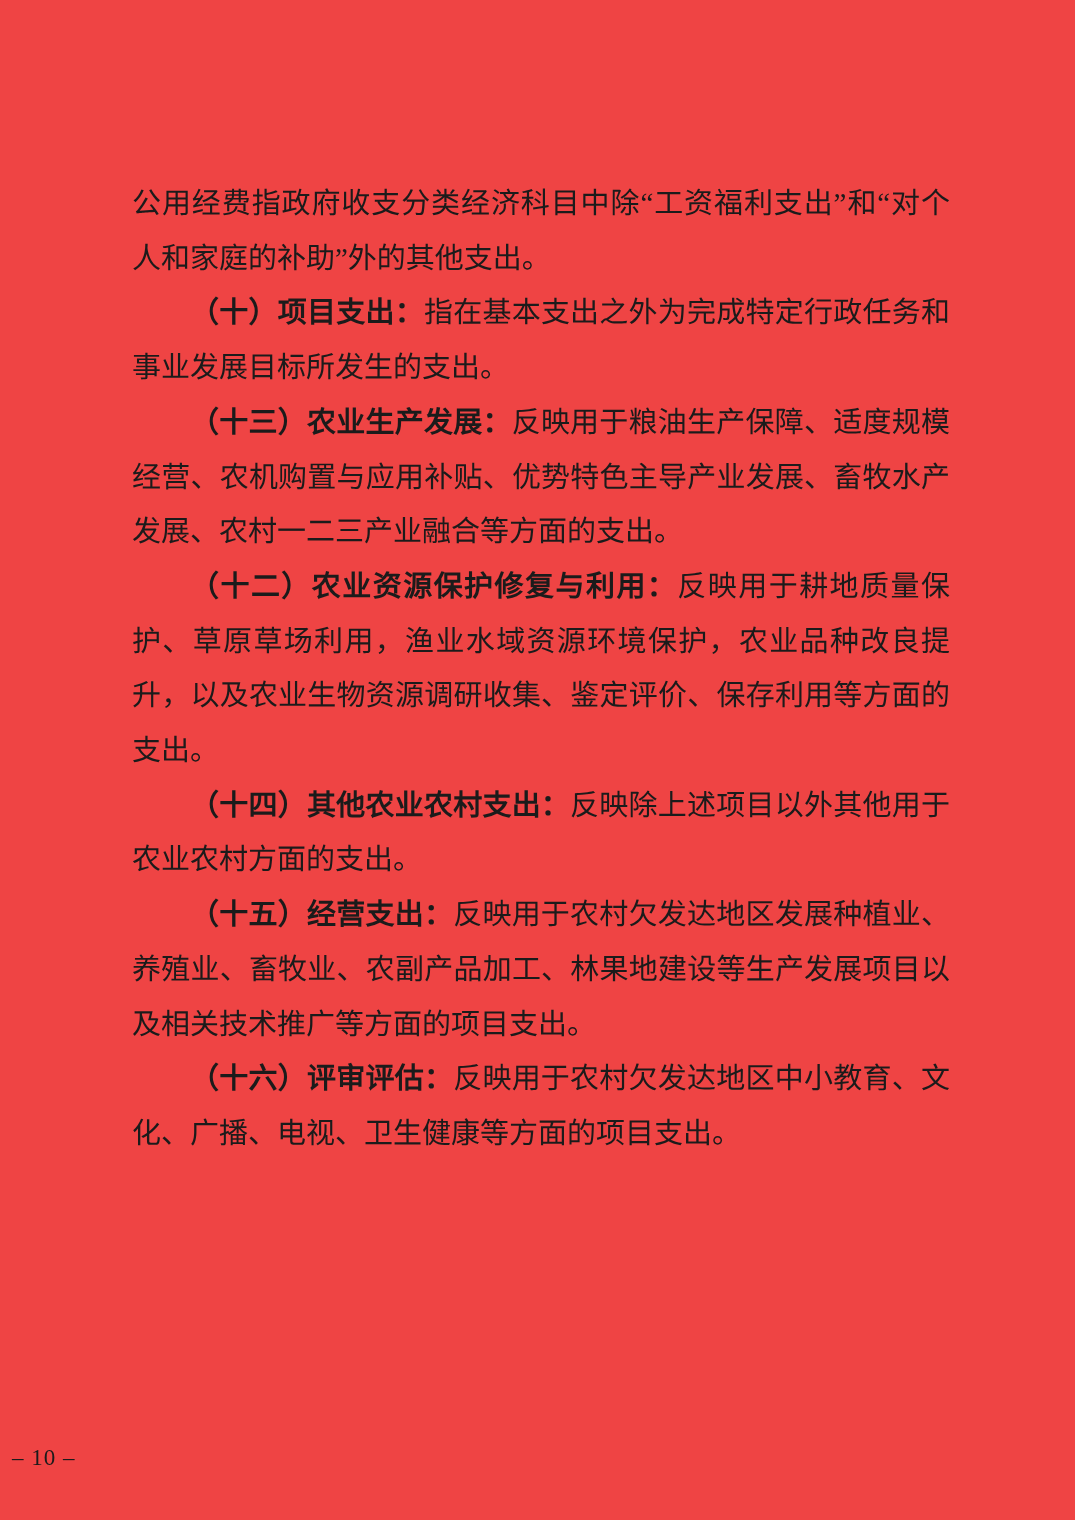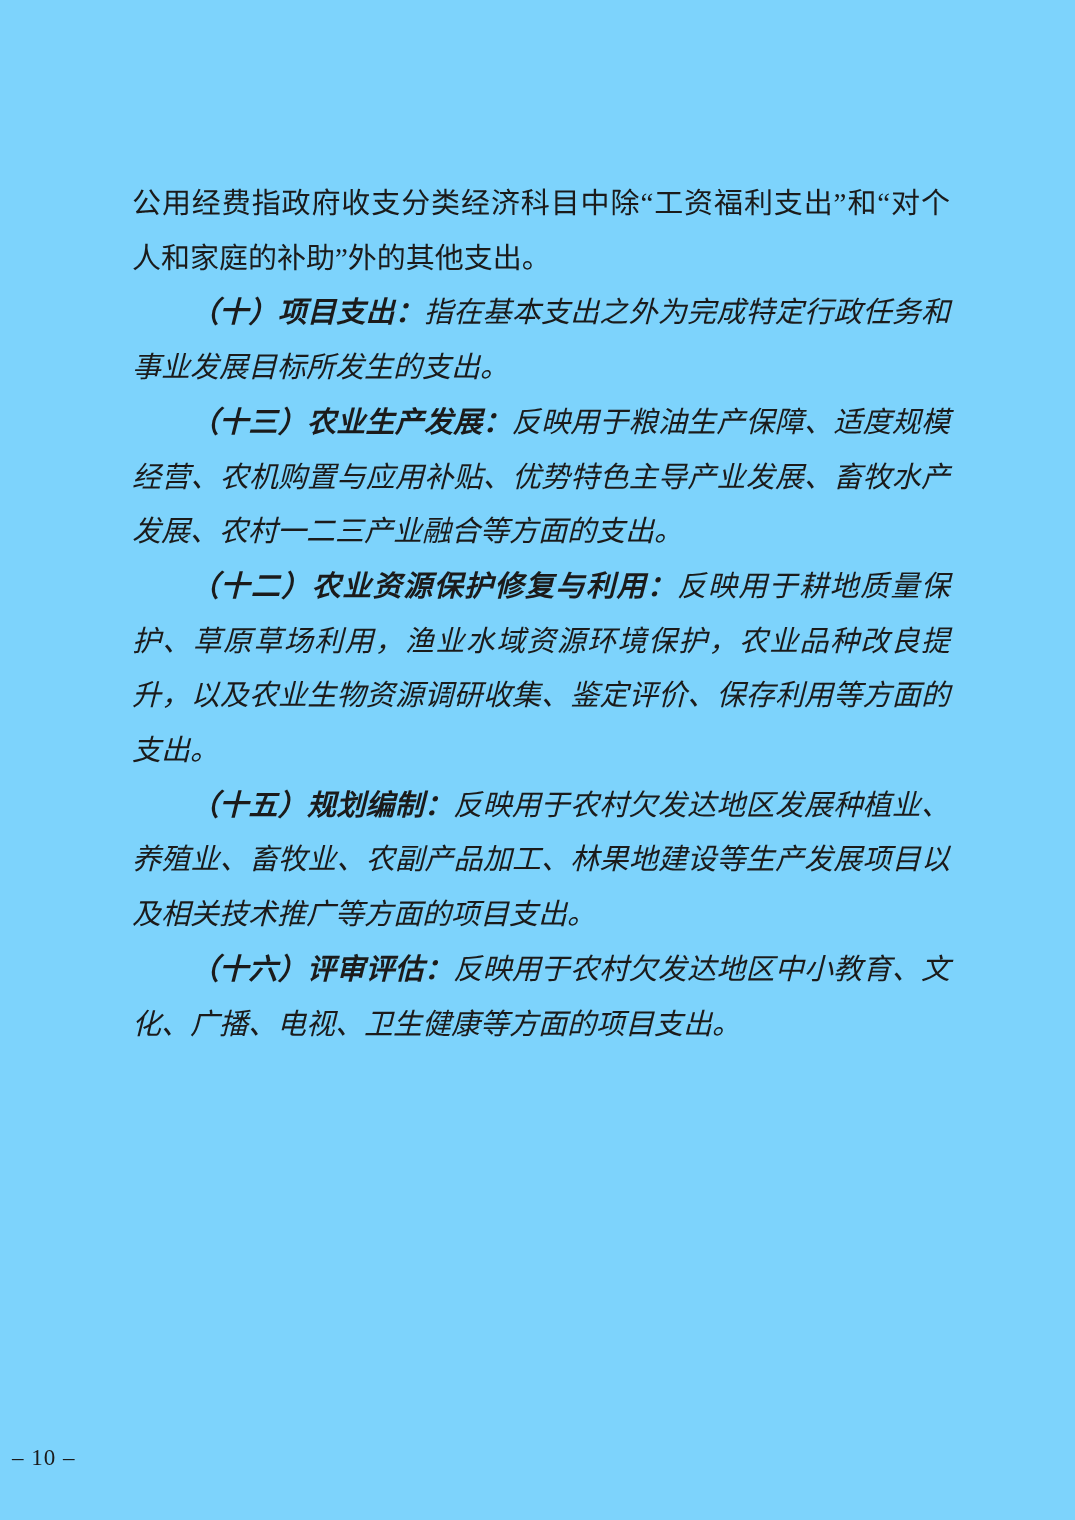--- a/index.html
+++ b/index.html
@@ -4,42 +4,41 @@
 <style>
   html, body {
     margin: 0;
     padding: 0;
     background: #ffffff;
   }
   .page {
     position: relative;
     width: 1075px;
     height: 1520px;
-    background: #7dd3fc;
+    background: #ef4444;
     overflow: hidden;
   }
   .content {
     position: absolute;
     left: 132px;
     top: 176px;
     width: 818px;
   }
   .para {
     margin: 0;
     font-family: "Liberation Serif", "DejaVu Serif", serif;
     font-size: 29px;
     line-height: 54.7px;
     color: #1b1b1b;
     text-align: justify;
     text-justify: inter-ideograph;
     word-break: normal;
   }
   .indent {
     text-indent: 58px;
-    font-style: italic;
   }
   .hd {
     font-weight: 700;
   }
   .footer {
     position: absolute;
     top: 1407px;
     left: 12px;
     width: 100%;
     text-align: left;
@@ -58,22 +57,23 @@
 
     <p class="para"><span>公用经费指政府收支分类经济科目中除“工资福利支出”和“对个人和家庭的补助”外的其他支出。</span></p>
 
     <p class="para indent"><span class="hd">（十）项目支出：</span><span>指在基本支出之外为完成特定行政任务和事业发展目标所发生的支出。</span></p>
 
 
     <p class="para indent"><span class="hd">（十三）农业生产发展：</span><span>反映用于粮油生产保障、适度规模经营、农机购置与应用补贴、优势特色主导产业发展、畜牧水产发展、农村一二三产业融合等方面的支出。</span></p>
 
     <p class="para indent"><span class="hd">（十二）农业资源保护修复与利用：</span><span>反映用于耕地质量保护、草原草场利用，渔业水域资源环境保护，农业品种改良提升，以及农业生物资源调研收集、鉴定评价、保存利用等方面的支出。</span></p>
 
+    <p class="para indent"><span class="hd">（十四）其他农业农村支出：</span><span>反映除上述项目以外其他用于农业农村方面的支出。</span></p>
 
-    <p class="para indent"><span class="hd">（十五）规划编制：</span><span>反映用于农村欠发达地区发展种植业、养殖业、畜牧业、农副产品加工、林果地建设等生产发展项目以及相关技术推广等方面的项目支出。</span></p>
+    <p class="para indent"><span class="hd">（十五）经营支出：</span><span>反映用于农村欠发达地区发展种植业、养殖业、畜牧业、农副产品加工、林果地建设等生产发展项目以及相关技术推广等方面的项目支出。</span></p>
 
     <p class="para indent"><span class="hd">（十六）评审评估：</span><span>反映用于农村欠发达地区中小教育、文化、广播、电视、卫生健康等方面的项目支出。</span></p>
 
 
   </div>
 
   <div class="footer">– 10 –</div>
 </div>
 
 </body></html>

